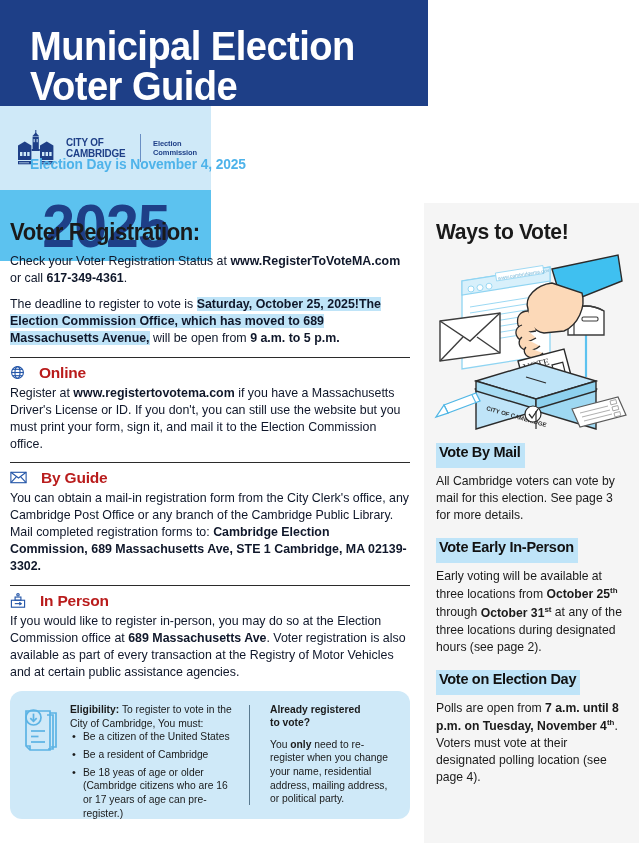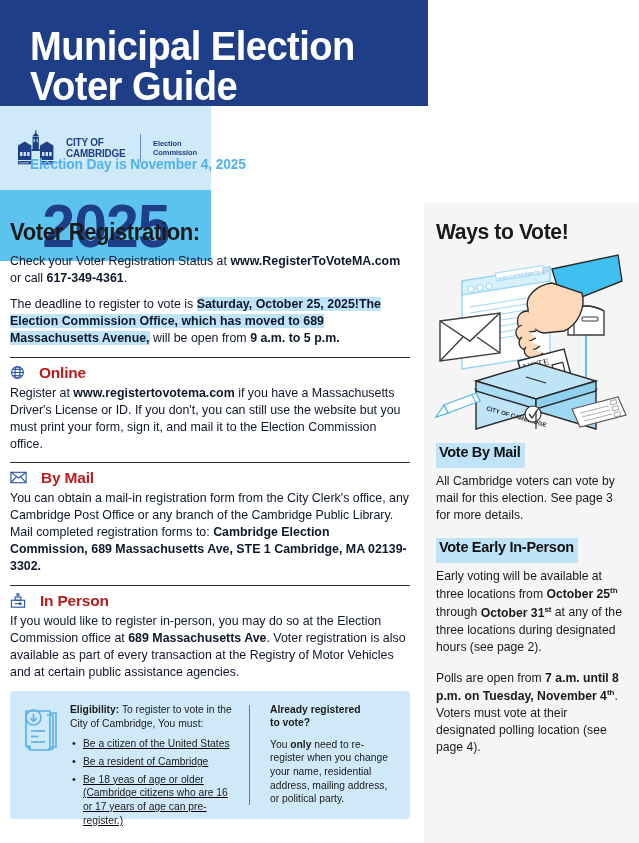--- a/index.html
+++ b/index.html
@@ -164,21 +164,21 @@
     letter-spacing: -0.2px;
     font-family: "Liberation Sans Narrow", "Liberation Sans", sans-serif;
     margin-left: 8px;
   }
   .sec-icon { display: block; flex: none; }
 
   
   .elig-box {
     margin-top: 10px;
     background: #cfe9f8;
-    border-radius: 4px;
+    border-radius: 12px;
     display: flex;
     padding: 12px 12px 12px 10px;
     gap: 10px;
     height: 128px;
   }
   .elig-icon { flex: none; padding-top: 2px; }
   .elig-main { flex: 1; }
   .elig-div {
     width: 1.2px;
     background: #5a7a90;
@@ -186,22 +186,20 @@
   }
   .elig-side { width: 128px; }
   .elig-p {
     font-size: 10.3px;
     line-height: 1.33;
     color: #1a1a1a;
   }
   .elig-p b { font-weight: bold; }
   .elig-list {
     list-style: none;
-    margin-top: 7px;
-    text-decoration: underline;
   }
   .elig-list li {
     font-size: 10.3px;
     line-height: 1.33;
     color: #1a1a1a;
     padding-left: 13px;
     position: relative;
     margin-bottom: 4px;
   }
   .elig-list li::before {
@@ -354,21 +352,21 @@
       <hr class="rule">
       <div class="sec-head">
         <svg class="sec-icon" width="17" height="13" viewBox="0 0 18 14">
           <g fill="none" stroke="#2456a8" stroke-width="1.2">
             <rect x="0.8" y="1.4" width="16.4" height="11.2"></rect>
             <polyline points="0.8,1.4 9,7.6 17.2,1.4"></polyline>
             <line x1="0.8" y1="12.6" x2="6.6" y2="6.4"></line>
             <line x1="17.2" y1="12.6" x2="11.4" y2="6.4"></line>
           </g>
         </svg>
-        <div class="sec-title">By Mail</div>
+        <div class="sec-title">By Guide</div>
       </div>
       <p class="para">
         <span>You can obtain a mail-in registration form from the City Clerk's office, any Cambridge Post Office or any branch of the Cambridge Public Library. Mail completed registration forms to: </span><b>Cambridge Election Commission, 689 Massachusetts Ave, STE 1 Cambridge, MA 02139-3302.</b>
       </p>
 
       <hr class="rule">
       <div class="sec-head">
         <svg class="sec-icon" width="16" height="16" viewBox="0 0 17 17">
           <g fill="none" stroke="#2456a8" stroke-width="1.2">
             <circle cx="8.5" cy="1.9" r="1.3"></circle>
@@ -526,18 +524,19 @@
       <div class="side-h">Vote By Mail</div>
       <p class="side-p">All Cambridge voters can vote by mail for this election. See page 3 for more details.</p>
 
       
       <div class="side-h">Vote Early In-Person</div>
       <p class="side-p">
         <span>Early voting will be available at three locations from </span><b><span>October 25</span><sup>th</sup></b><span> through </span><b><span>October 31</span><sup>st</sup></b><span> at any of the three locations during designated hours (see page 2).</span>
       </p>
 
       
+      <div class="side-h">Vote on Election Day</div>
       <p class="side-p">
         <span>Polls are open from </span><b><span>7 a.m. until 8 p.m. on Tuesday, November 4</span><sup>th</sup></b><span>. Voters must vote at their designated polling location (see page 4).</span>
       </p>
     </div>
   </div>
 </div>
 
 </body></html>

